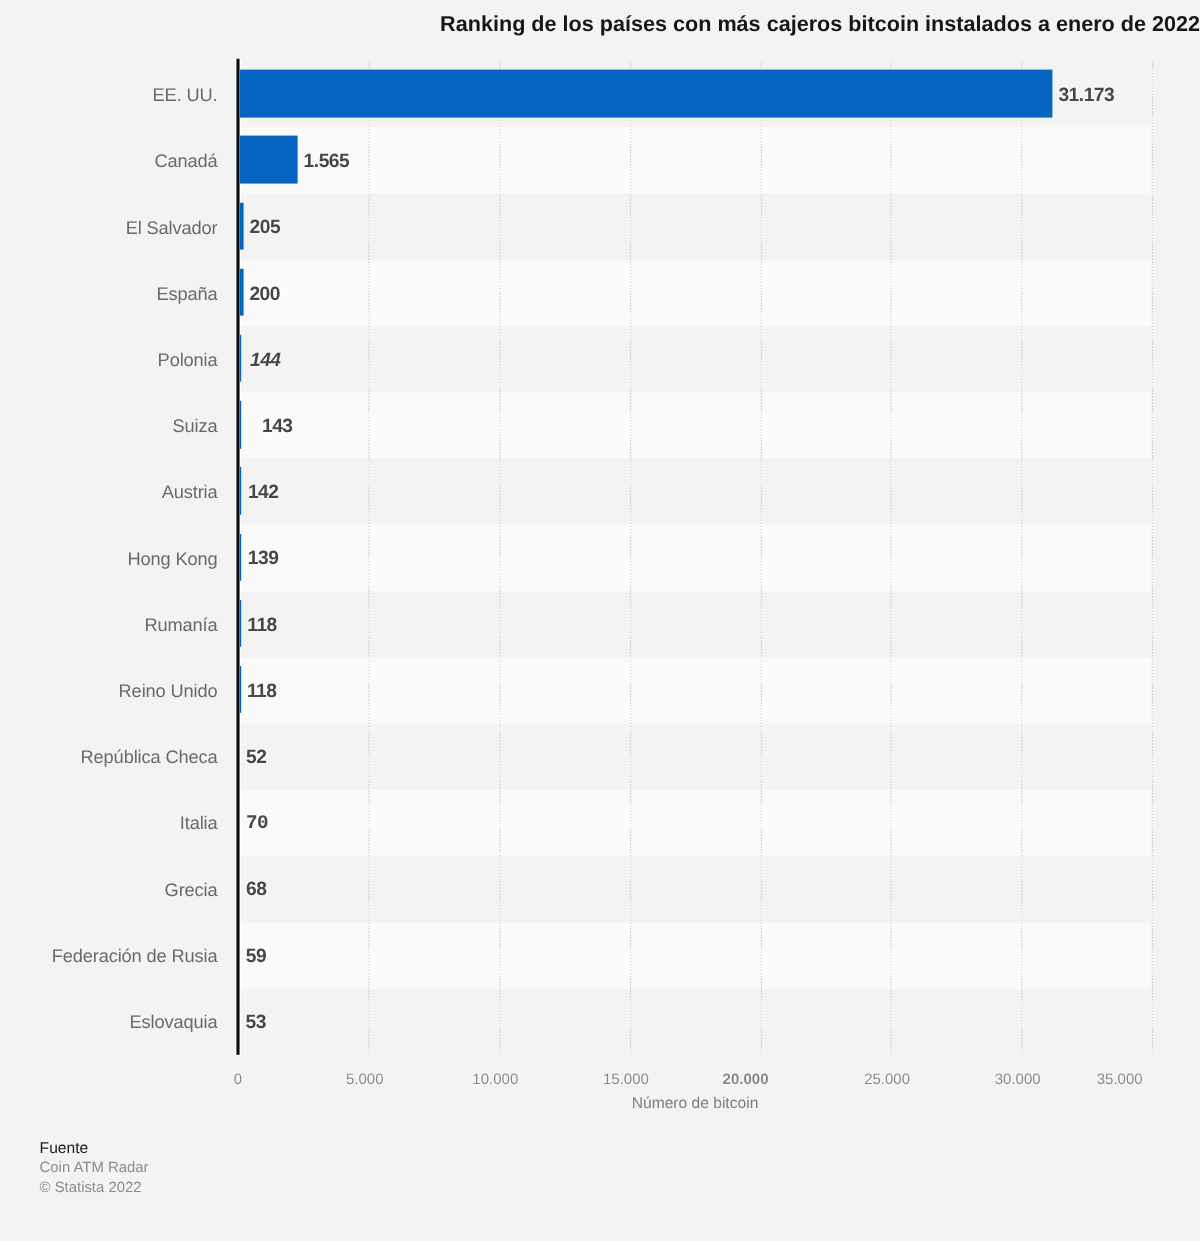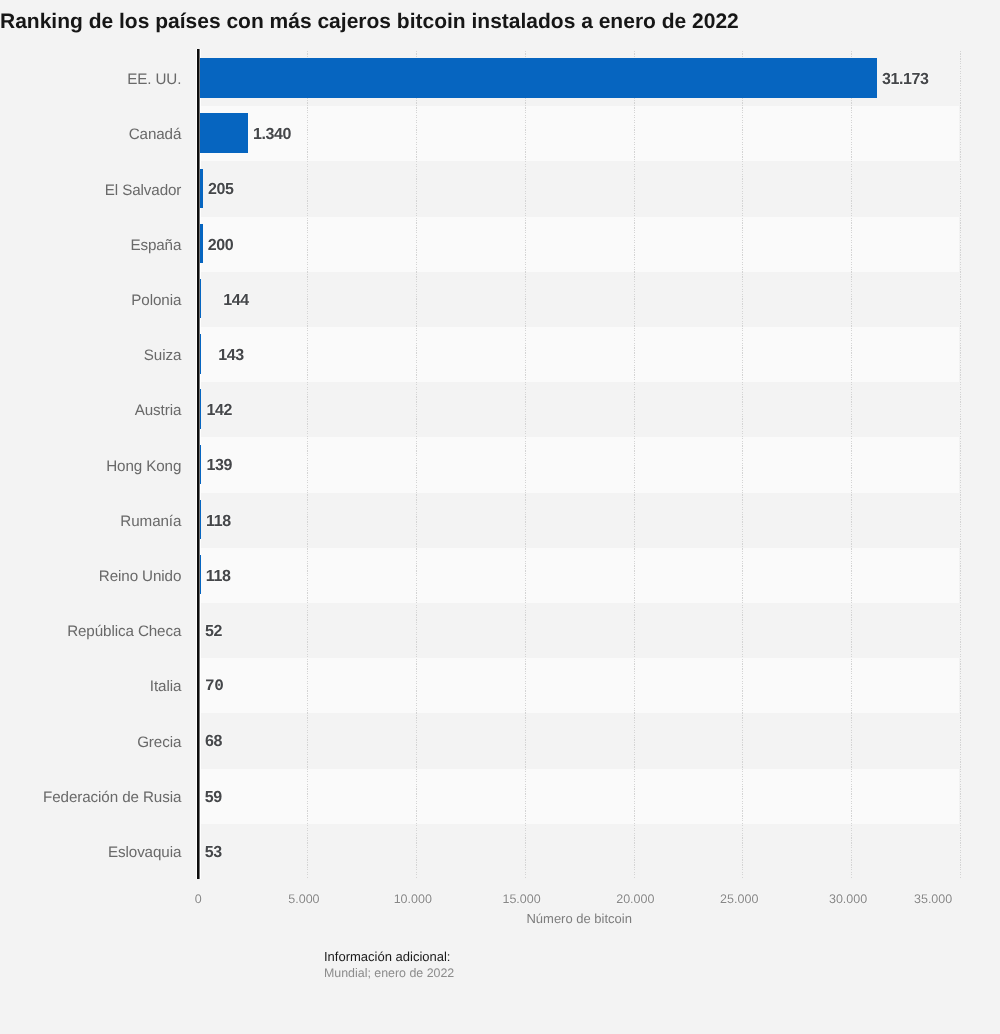--- a/index.html
+++ b/index.html
@@ -1,18 +1,18 @@
 <!DOCTYPE html>
 <html><head>
 <meta charset="utf-8">
 <style>
   html,body{margin:0;padding:0;}
   body{width:1000px;height:1034px;background:#f3f3f3;font-family:"Liberation Sans",sans-serif;-webkit-font-smoothing:antialiased;text-rendering:geometricPrecision;}
   #chart-root{position:relative;width:1000px;height:1034px;overflow:hidden;will-change:transform;}
-  #chart-title{position:absolute;left:0;top:9.5px;width:1000px;text-align:left;font-size:21px;font-weight:bold;color:#161616;}
+  #chart-title{position:absolute;left:0;top:9.5px;width:1000px;text-align:right;font-size:18px;font-weight:bold;color:#161616;}
   #plot{position:absolute;left:198.3px;top:51px;width:761.8px;height:828px;}
   .row{position:absolute;left:0;width:761px;height:55.2px;}
   .row.alt{background:#fafafa;}
   .barrow{position:absolute;left:0;height:55.2px;}
   .gridline{position:absolute;top:0;bottom:0;width:1px;background-image:repeating-linear-gradient(to bottom,#d4d4d4 0px,#d4d4d4 1.15px,rgba(0,0,0,0) 1.2px,rgba(0,0,0,0) 2.45px);}
   #axisglow{position:absolute;left:195.8px;top:49px;width:5px;height:830px;background:#fff;z-index:1;}
   #axisline{position:absolute;left:197px;top:49px;width:2.6px;height:830px;background:linear-gradient(to right,#0d0d0d 0px,#0d0d0d 1.8px,#767676 1.8px,#767676 2.6px);z-index:3;}
   .bar{position:absolute;left:0;top:7.2px;height:39.4px;}
   .valuelabel{position:absolute;top:1px;height:55.2px;line-height:55.2px;font-size:16px;font-weight:bold;letter-spacing:-0.4px;color:#45474a;white-space:nowrap;text-shadow:0 0 2px #fff,0 0 2px #fff;}
   .catlabel{position:absolute;right:17px;top:2px;height:55.2px;line-height:55.2px;text-align:right;font-size:15.2px;letter-spacing:-0.1px;color:#696969;white-space:nowrap;}
@@ -60,33 +60,33 @@
         <div class="gridline" style="left: 652.971px;"></div>
         <div class="gridline" style="left: 761.8px;"></div>
       </div>
     <div id="bars" style="position:relative;z-index:2">
         <div class="barrow" style="top: 0px;">
           <div class="bar" style="width: 678.503px; background: rgb(6, 101, 192);"></div>
           <div class="valuelabel" style="left: 683.703px;">31.173</div>
         </div>
         <div class="barrow" style="top: 55.2px;">
           <div class="bar" style="width: 49.517px; background: rgb(6, 101, 192);"></div>
-          <div class="valuelabel" style="left: 54.717px;">1.340</div>
+          <div class="valuelabel" style="left: 54.717px;">1.565</div>
         </div>
         <div class="barrow" style="top: 110.4px;">
           <div class="bar" style="width: 4.46197px; background: rgb(6, 101, 192);"></div>
           <div class="valuelabel" style="left: 9.66197px;">205</div>
         </div>
         <div class="barrow" style="top: 165.6px;">
           <div class="bar" style="width: 4.35314px; background: rgb(6, 101, 192);"></div>
           <div class="valuelabel" style="left: 9.55314px;">200</div>
         </div>
         <div class="barrow" style="top: 220.8px;">
           <div class="bar" style="width: 3.13426px; background: rgb(6, 101, 192);"></div>
-          <div class="valuelabel" style="left: 25px;">144</div>
+          <div class="valuelabel" style="left: 10px; font-style: italic;">144</div>
         </div>
         <div class="barrow" style="top: 276px;">
           <div class="bar" style="width: 3.1125px; background: rgb(6, 101, 192);"></div>
           <div class="valuelabel" style="left: 20px;">143</div>
         </div>
         <div class="barrow" style="top: 331.2px;">
           <div class="bar" style="width: 3.09073px; background: rgb(6, 101, 192);"></div>
           <div class="valuelabel" style="left: 8.29073px;">142</div>
         </div>
         <div class="barrow" style="top: 386.4px;">
@@ -137,30 +137,31 @@
         <div class="catlabel" style="top: 608.4px;">Italia</div>
         <div class="catlabel" style="top: 663.6px;">Grecia</div>
         <div class="catlabel" style="top: 718.8px;">Federación de Rusia</div>
         <div class="catlabel" style="top: 774px;">Eslovaquia</div>
       </div>
     <div id="ticks">
         <div class="tick" style="left: 0px;">0</div>
         <div class="tick" style="left: 105.629px;">5.000</div>
         <div class="tick" style="left: 214.457px;">10.000</div>
         <div class="tick" style="left: 323.286px;">15.000</div>
-        <div class="tick" style="left: 437px;">20.000</div>
+        <div class="tick" style="left: 423px; font-weight: bold;">20.000</div>
         <div class="tick" style="left: 540.943px;">25.000</div>
         <div class="tick" style="left: 649.771px;">30.000</div>
         <div class="tick" style="left: 734.8px;">35.000</div>
       </div>
     <div id="xtitle">Número de bitcoin</div>
   </div>
 
   <div id="axisglow"></div>
   <div id="axisline"></div>
 
+  <div class="foot" id="foot-src">
+    <div class="h">Fuente</div>
+    <div class="s">Coin ATM Radar</div>
+    <div class="s">© Statista 2022</div>
+  </div>
 
-  <div class="foot" id="foot-extra">
-    <div class="h">Información adicional:</div>
-    <div class="s">Mundial; enero de 2022</div>
-  </div>
 
 </div>
 
 </body></html>

